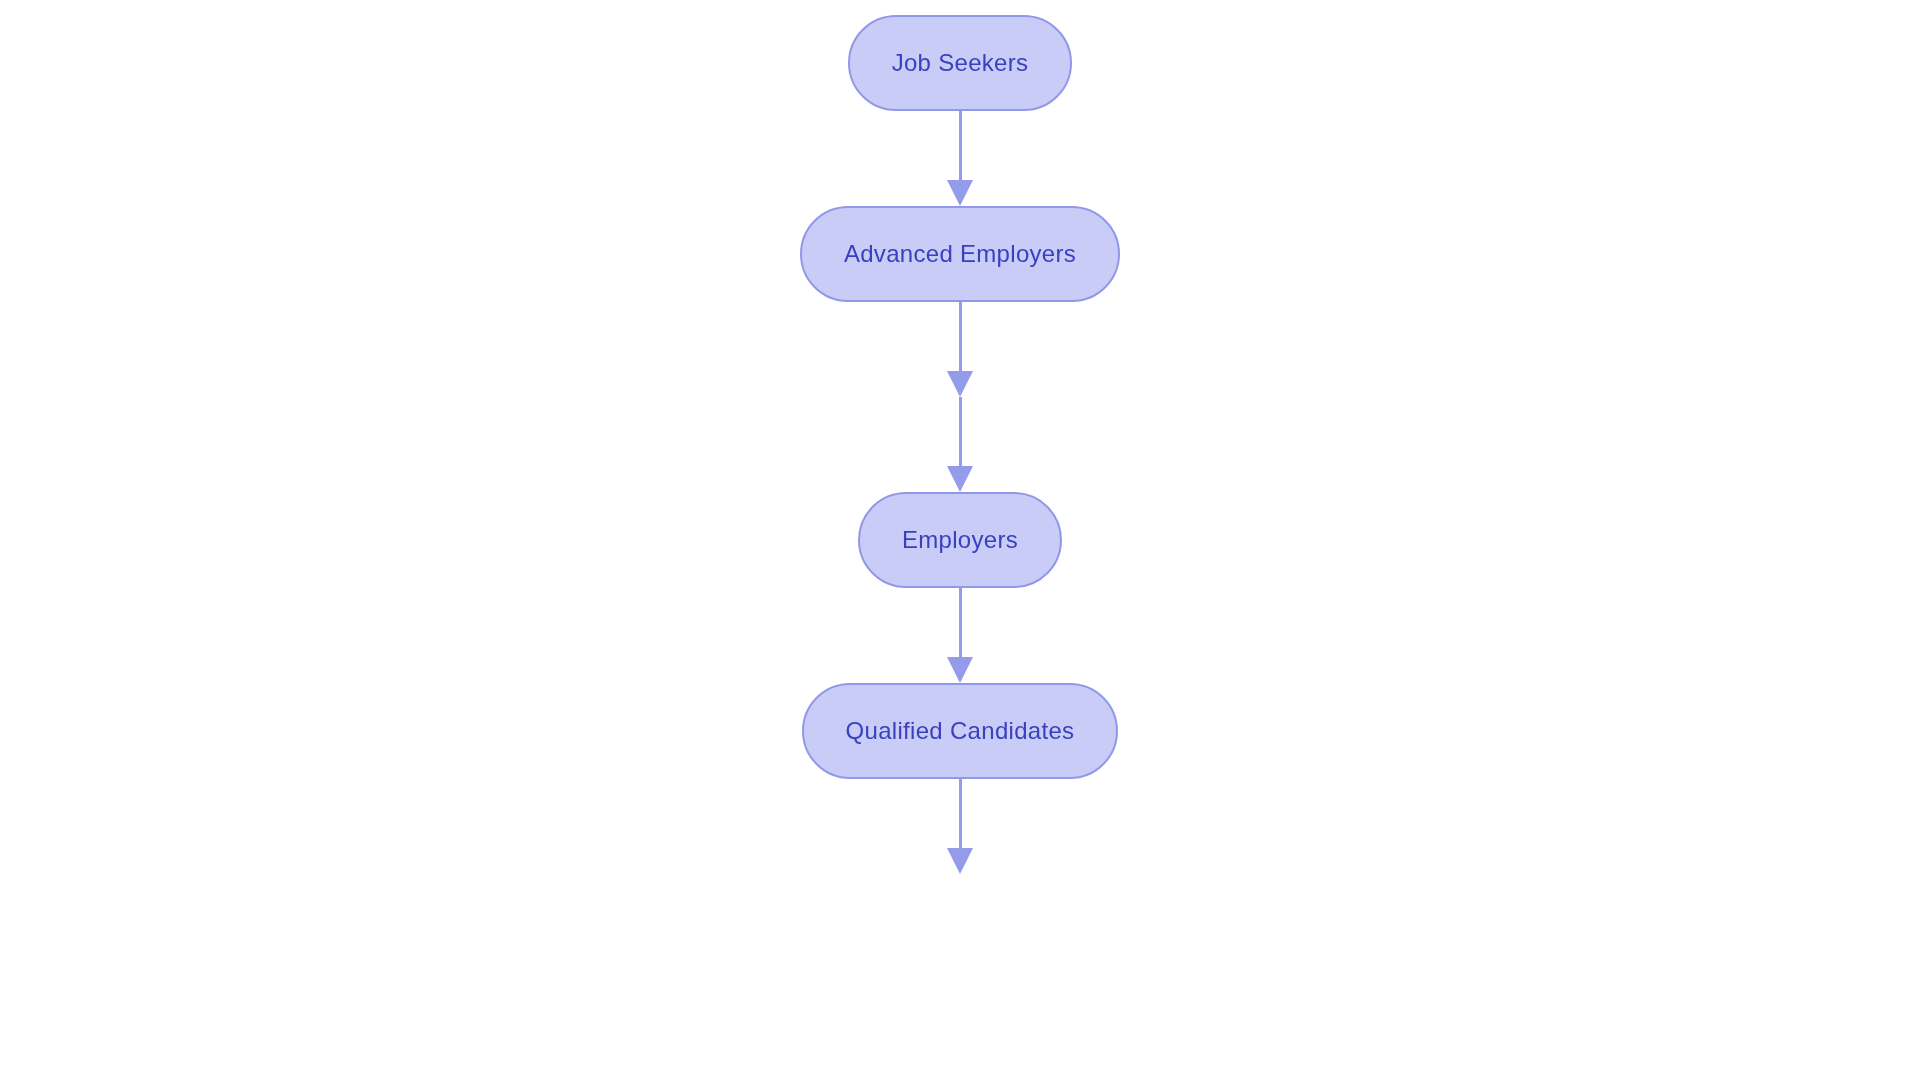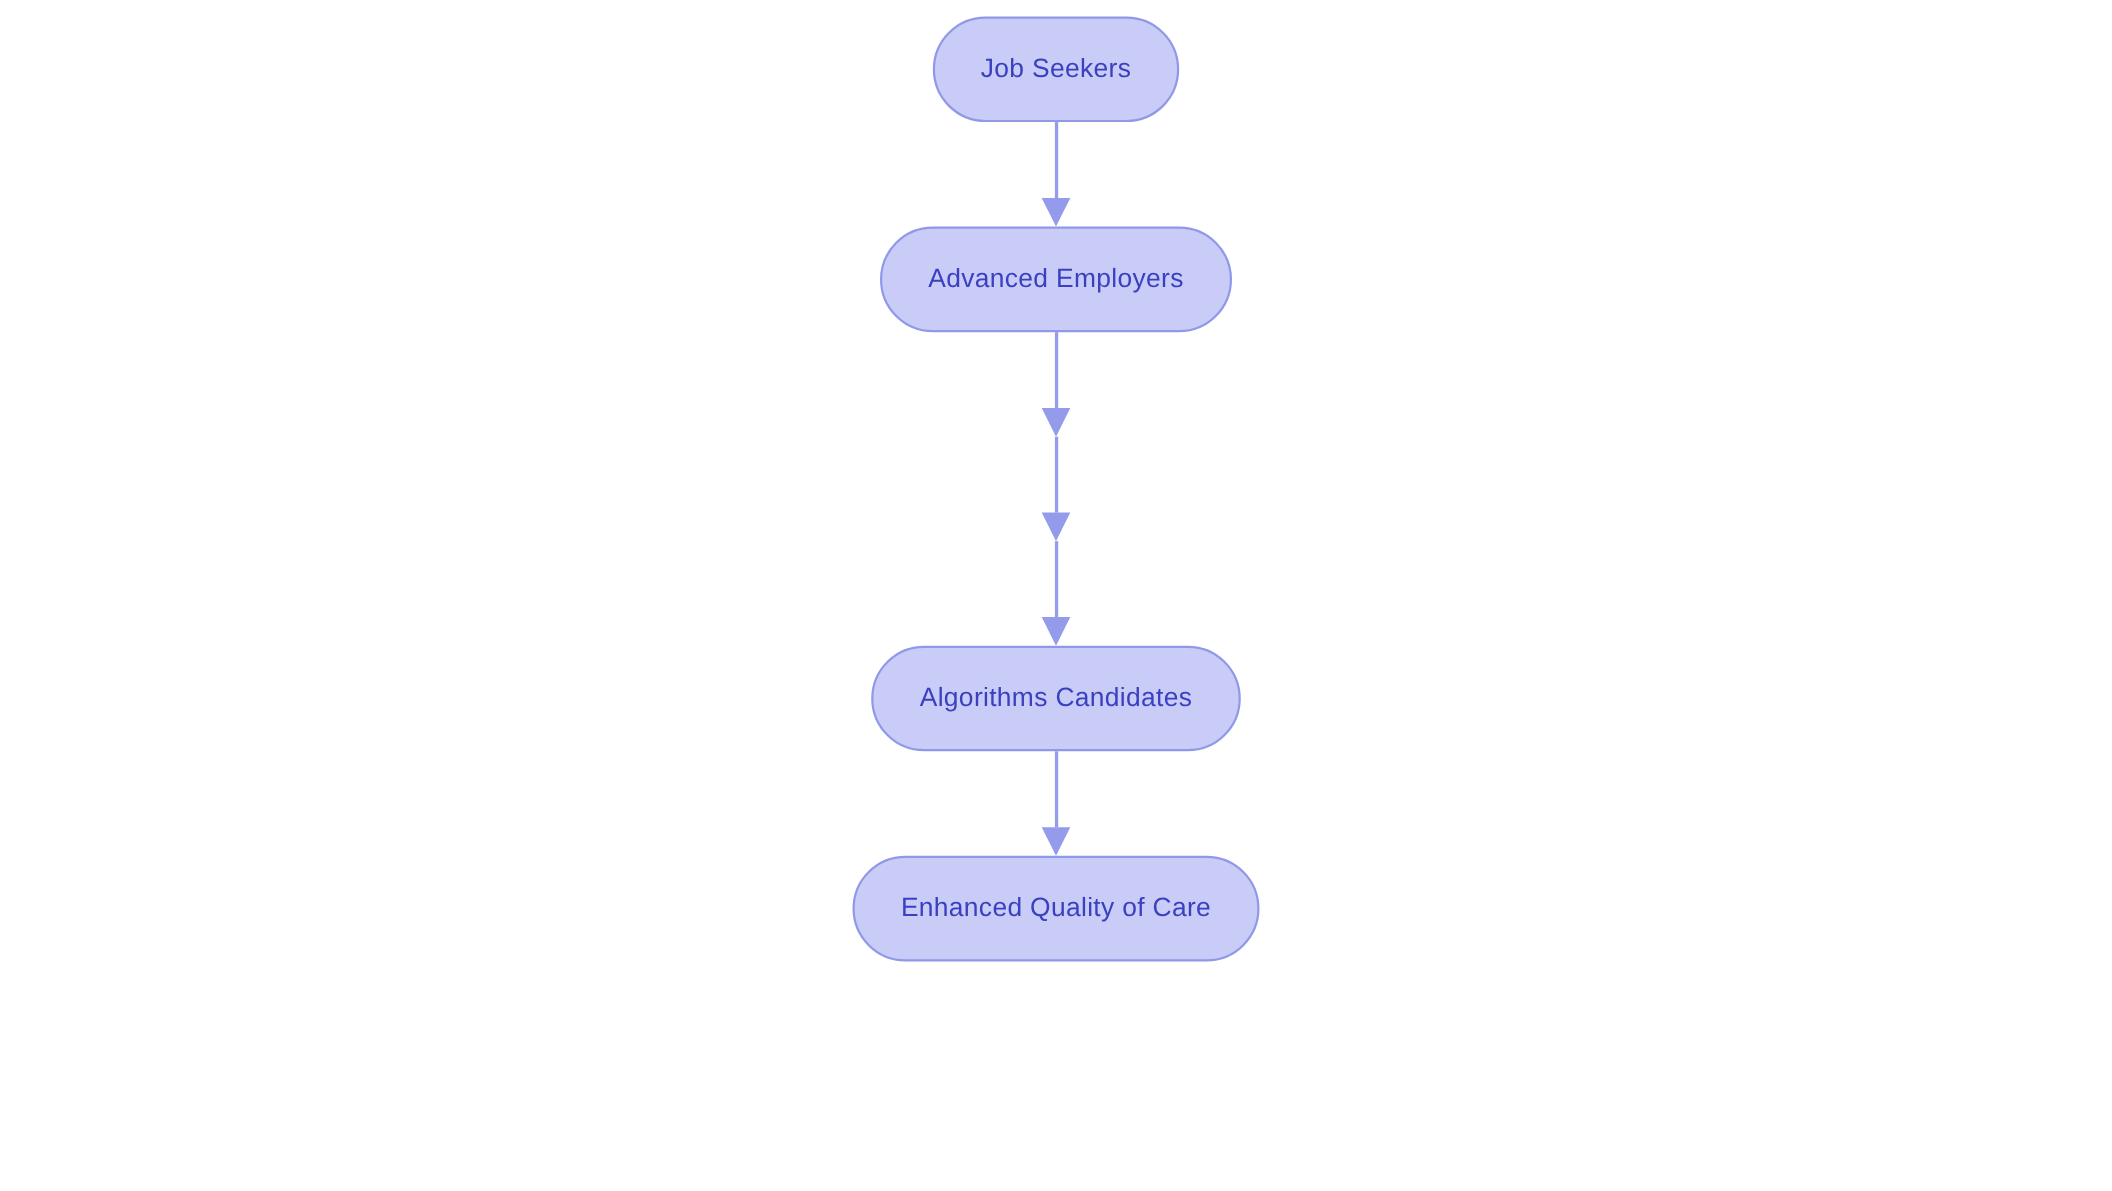--- a/index.html
+++ b/index.html
@@ -95,33 +95,33 @@
       <div class="arrow-line"></div>
       <div class="arrow-head"></div>
     </div>
 
 
     <div class="arrow">
       <div class="arrow-line"></div>
       <div class="arrow-head"></div>
     </div>
 
-
-    <div class="arrow">
-      <div class="arrow-line"></div>
-      <div class="arrow-head"></div>
-    </div>
-
     <div class="node">
-      <span class="node-label">Algorithms Candidates</span>
+      <span class="node-label">Employers</span>
     </div>
 
     <div class="arrow">
       <div class="arrow-line"></div>
       <div class="arrow-head"></div>
     </div>
 
     <div class="node">
-      <span class="node-label">Enhanced Quality of Care</span>
+      <span class="node-label">Qualified Candidates</span>
     </div>
+
+    <div class="arrow">
+      <div class="arrow-line"></div>
+      <div class="arrow-head"></div>
+    </div>
+
 
   </div>
 </div>
 
 </body></html>

